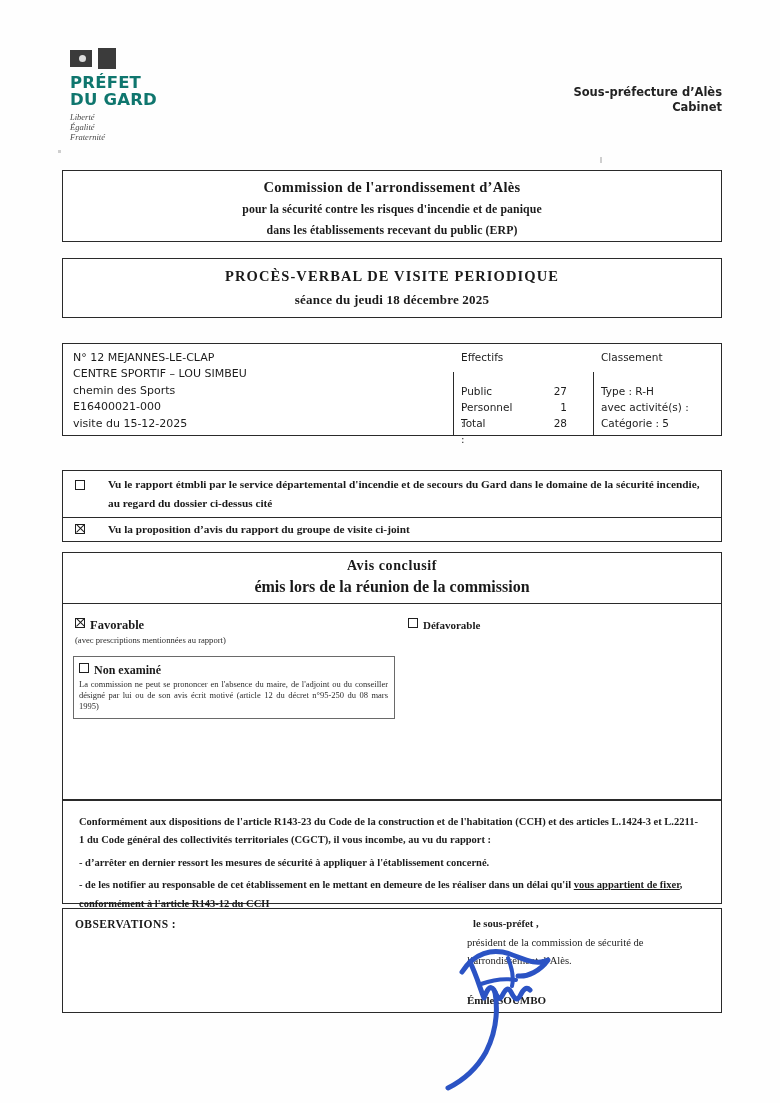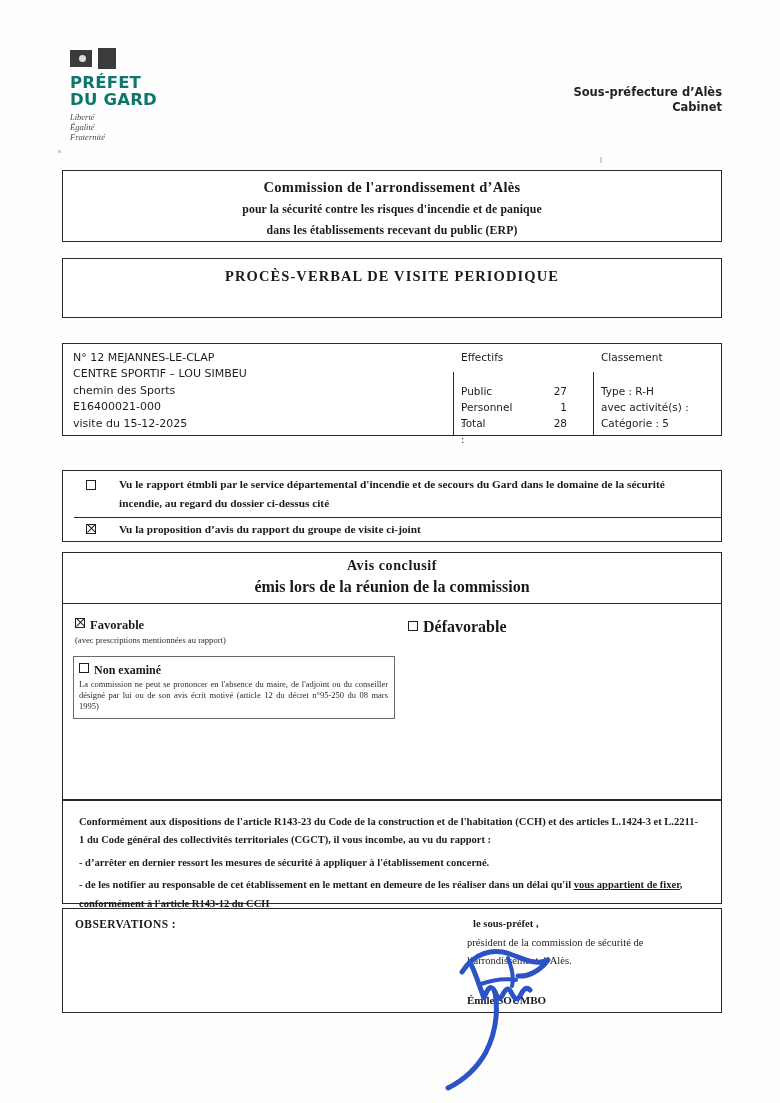--- a/index.html
+++ b/index.html
@@ -159,21 +159,21 @@
   .class-rows {
     position: absolute;
     left: 538px; top: 39px;
     font-family: "DejaVu Sans", sans-serif;
     font-size: 10.5px;
     line-height: 16px;
     color: #1d1d1d;
   }
 
   
-  #vu-box { left: 62px; top: 470px; width: 660px; height: 72px; padding-left: 11px; }
+  #vu-box { left: 62px; top: 470px; width: 660px; height: 72px; }
   .vu-row {
     position: relative;
     box-sizing: border-box;
   }
   #vu-row-1 { height: 47px; border-bottom: 1.5px solid #2a2a2a; }
   #vu-row-2 { height: 23px; }
   .cb {
     position: absolute;
     left: 12px;
     width: 10px; height: 10px;
@@ -225,21 +225,21 @@
   .opt-fav {
     position: absolute;
     left: 12px; top: 14px;
     font-weight: bold;
     font-size: 12.5px;
   }
   .opt-defav {
     position: absolute;
     left: 345px; top: 14px;
     font-weight: bold;
-    font-size: 16px;
+    font-size: 11px;
   }
   .cb-inline {
     display: inline-block;
     width: 10px; height: 10px;
     border: 1.5px solid #1f1f1f;
     box-sizing: border-box;
     position: relative;
     margin-right: 5px;
     vertical-align: 1px;
   }
@@ -365,20 +365,21 @@
   <div class="stray" id="stray-2"></div>
 
   <div class="box" id="commission-box">
     <div class="commission-l1">Commission de l'arrondissement d’Alès</div>
     <div class="commission-l2">pour la sécurité contre les risques d'incendie et de panique</div>
     <div class="commission-l3">dans les établissements recevant du public (ERP)</div>
   </div>
 
   <div class="box" id="pv-box">
     <div class="pv-l1">PROCÈS-VERBAL DE VISITE PERIODIQUE</div>
+    <div class="pv-l2">séance du jeudi 18 décembre 2025</div>
   </div>
 
   <div class="box" id="info-box">
     <div class="info-grid">
       <div class="etab">
         <div>N° 12 MEJANNES-LE-CLAP</div>
         <div>CENTRE SPORTIF –  LOU SIMBEU</div>
         <div>chemin des Sports</div>
         <div>E16400021-000</div>
         <div>visite du 15-12-2025</div>

